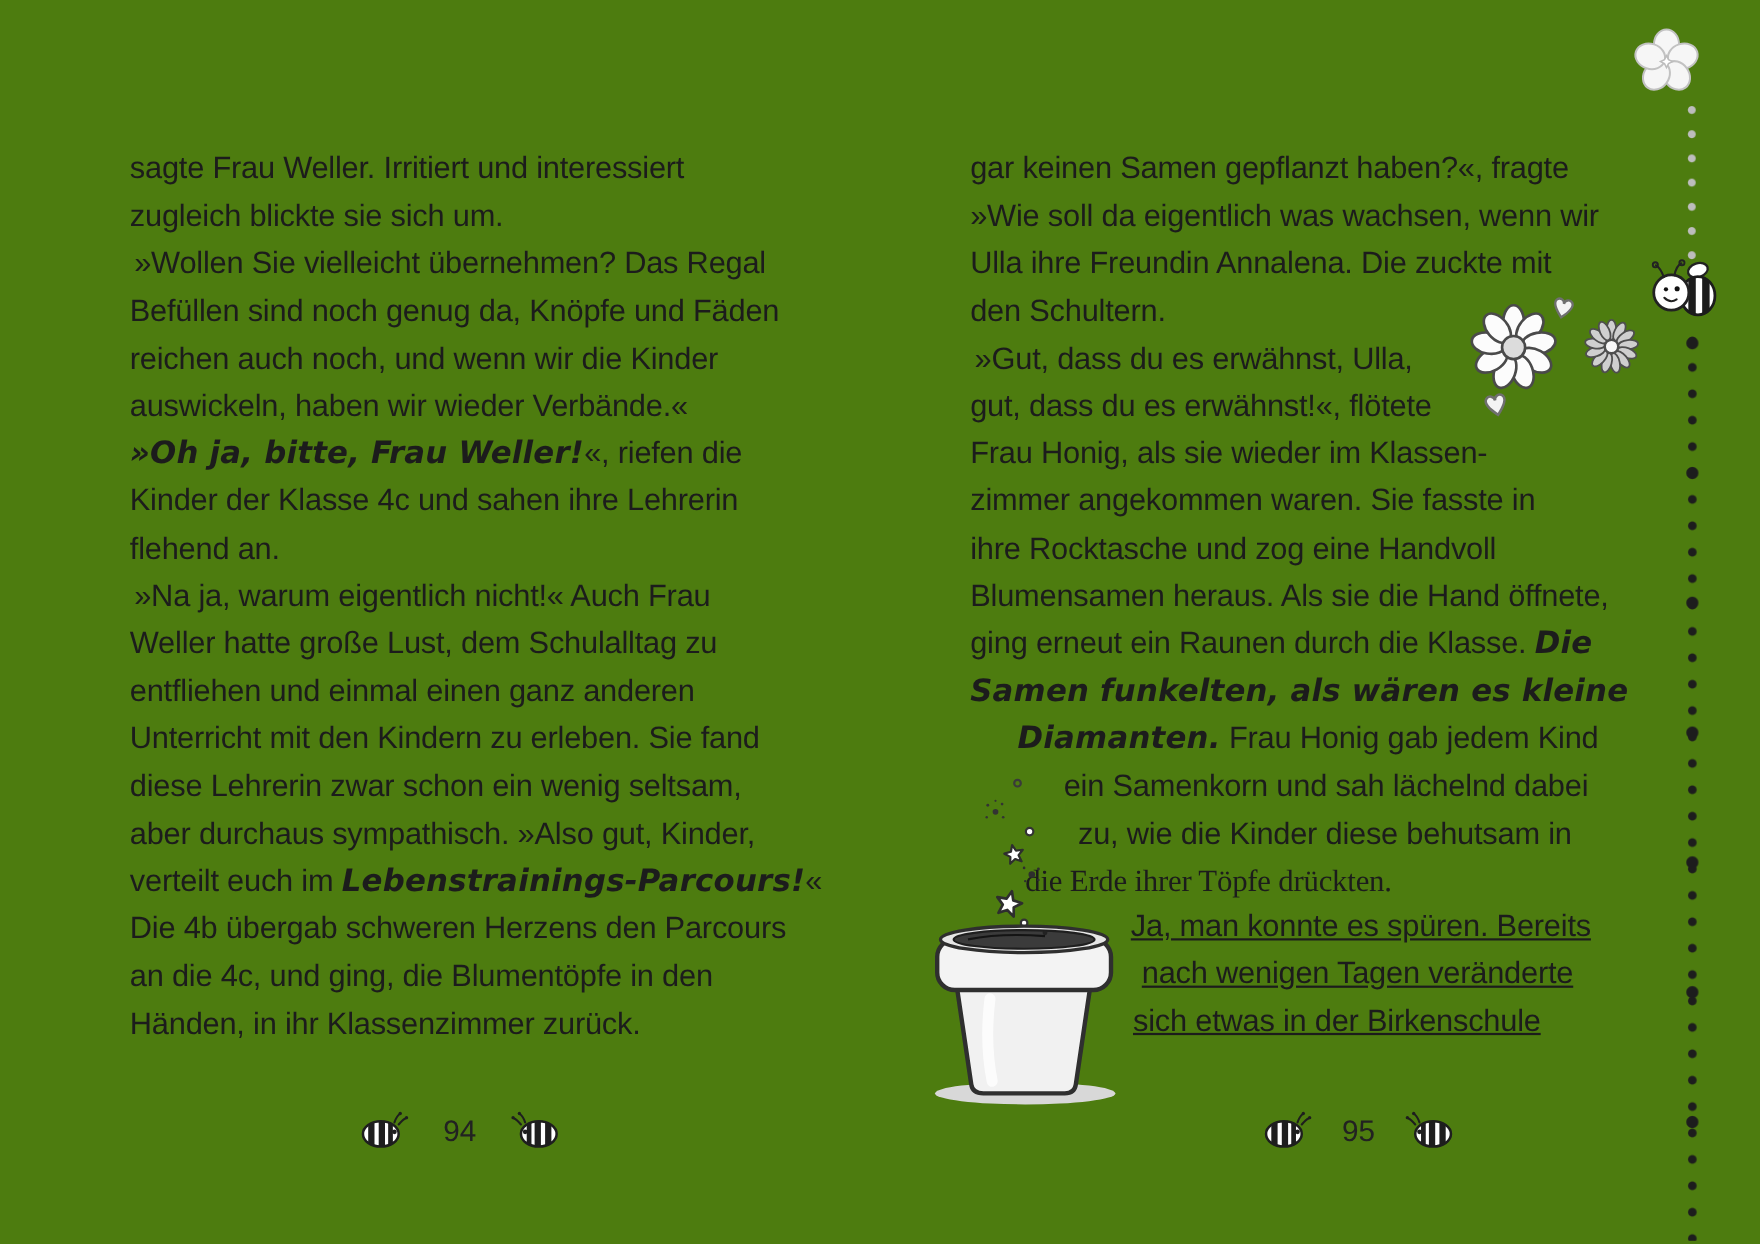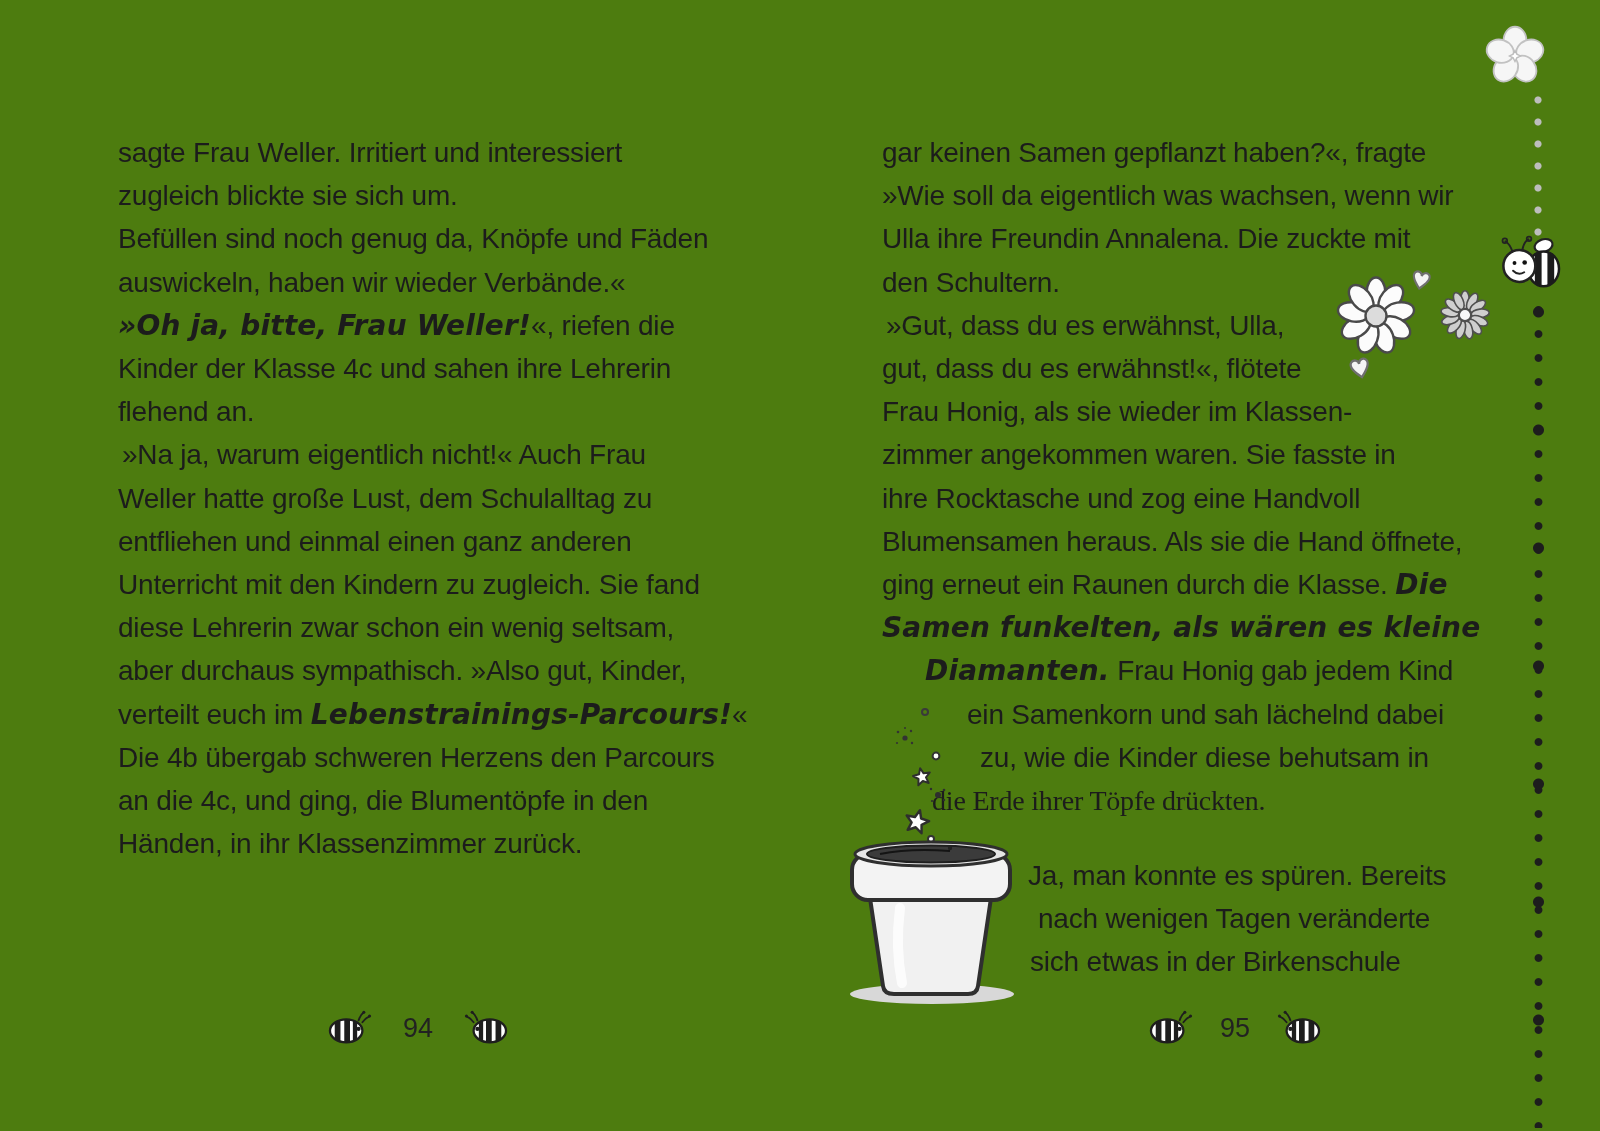--- a/index.html
+++ b/index.html
@@ -3,21 +3,21 @@
 <meta charset="utf-8">
 <style>
   html,body{margin:0;padding:0;background:#fff;}
   .spread{position:relative;width:1600px;height:1131px;background:#4d7c0f;overflow:hidden;
           font-family:"Liberation Sans",sans-serif;color:#1c1c1c;}
   .col{position:absolute;top:131px;}
   .col.left{left:118px;width:600px;}
   .col.right{left:882px;width:580px;}
   .line{white-space:pre;font-size:28px;line-height:43.2px;letter-spacing:-0.2px;}
   .hw{font-family:"DejaVu Sans",sans-serif;font-weight:700;letter-spacing:0.2px;font-style:italic;}
-  .para2{position:absolute;left:1028px;top:854px;}
+  .para2{position:absolute;left:1028px;top:820px;text-decoration:underline;}
   .pagenum-row{position:absolute;top:1000px;width:600px;height:56px;display:flex;
                align-items:center;justify-content:center;gap:26px;}
   .pagenum-row.left{left:118px;gap:30px;}
   .pagenum-row.right{left:935px;}
   .pagenum{font-size:27px;color:#222;}
   .deco{position:absolute;}
   .dots-light{left:1532px;top:92px;width:13px;height:150px;
       background-image:radial-gradient(circle at 6px 8px,#bdbdbd 3.1px,transparent 4px);
       background-size:13px 22px;}
   .dots-dark{left:1532px;top:302px;width:13px;height:826px;
@@ -28,29 +28,31 @@
   svg{display:block;}
 </style>
 </head>
 <body>
 
 <div class="spread">
 
   <div class="col left">
     <div class="line"><span>sagte Frau Weller. Irritiert und interessiert</span><span class="hw"></span><span></span></div>
     <div class="line"><span>zugleich blickte sie sich um.</span><span class="hw"></span><span></span></div>
+    <div class="line" style="padding-left:4px;"><span>»Wollen Sie vielleicht übernehmen? Das Regal</span><span class="hw"></span><span></span></div>
     <div class="line"><span>Befüllen sind noch genug da, Knöpfe und Fäden</span><span class="hw"></span><span></span></div>
+    <div class="line"><span>reichen auch noch, und wenn wir die Kinder</span><span class="hw"></span><span></span></div>
     <div class="line"><span>auswickeln, haben wir wieder Verbände.«</span><span class="hw"></span><span></span></div>
     <div class="line"><span></span><span class="hw">»Oh ja, bitte, Frau Weller!</span><span>«, riefen die</span></div>
     <div class="line"><span>Kinder der Klasse 4c und sahen ihre Lehrerin</span><span class="hw"></span><span></span></div>
     <div class="line"><span>flehend an.</span><span class="hw"></span><span></span></div>
     <div class="line" style="padding-left:4px;"><span>»Na ja, warum eigentlich nicht!« Auch Frau</span><span class="hw"></span><span></span></div>
     <div class="line"><span>Weller hatte große Lust, dem Schulalltag zu</span><span class="hw"></span><span></span></div>
     <div class="line"><span>entfliehen und einmal einen ganz anderen</span><span class="hw"></span><span></span></div>
-    <div class="line"><span>Unterricht mit den Kindern zu zugleich. Sie fand</span><span class="hw"></span><span></span></div>
+    <div class="line"><span>Unterricht mit den Kindern zu erleben. Sie fand</span><span class="hw"></span><span></span></div>
     <div class="line"><span>diese Lehrerin zwar schon ein wenig seltsam,</span><span class="hw"></span><span></span></div>
     <div class="line"><span>aber durchaus sympathisch. »Also gut, Kinder,</span><span class="hw"></span><span></span></div>
     <div class="line"><span>verteilt euch im </span><span class="hw">Lebenstrainings-Parcours!</span><span>«</span></div>
     <div class="line"><span>Die 4b übergab schweren Herzens den Parcours</span><span class="hw"></span><span></span></div>
     <div class="line"><span>an die 4c, und ging, die Blumentöpfe in den</span><span class="hw"></span><span></span></div>
     <div class="line"><span>Händen, in ihr Klassenzimmer zurück.</span><span class="hw"></span><span></span></div>
   </div>
 
   <div class="col right">
     <div class="line"><span>gar keinen Samen gepflanzt haben?«, fragte</span><span class="hw"></span><span></span></div>

